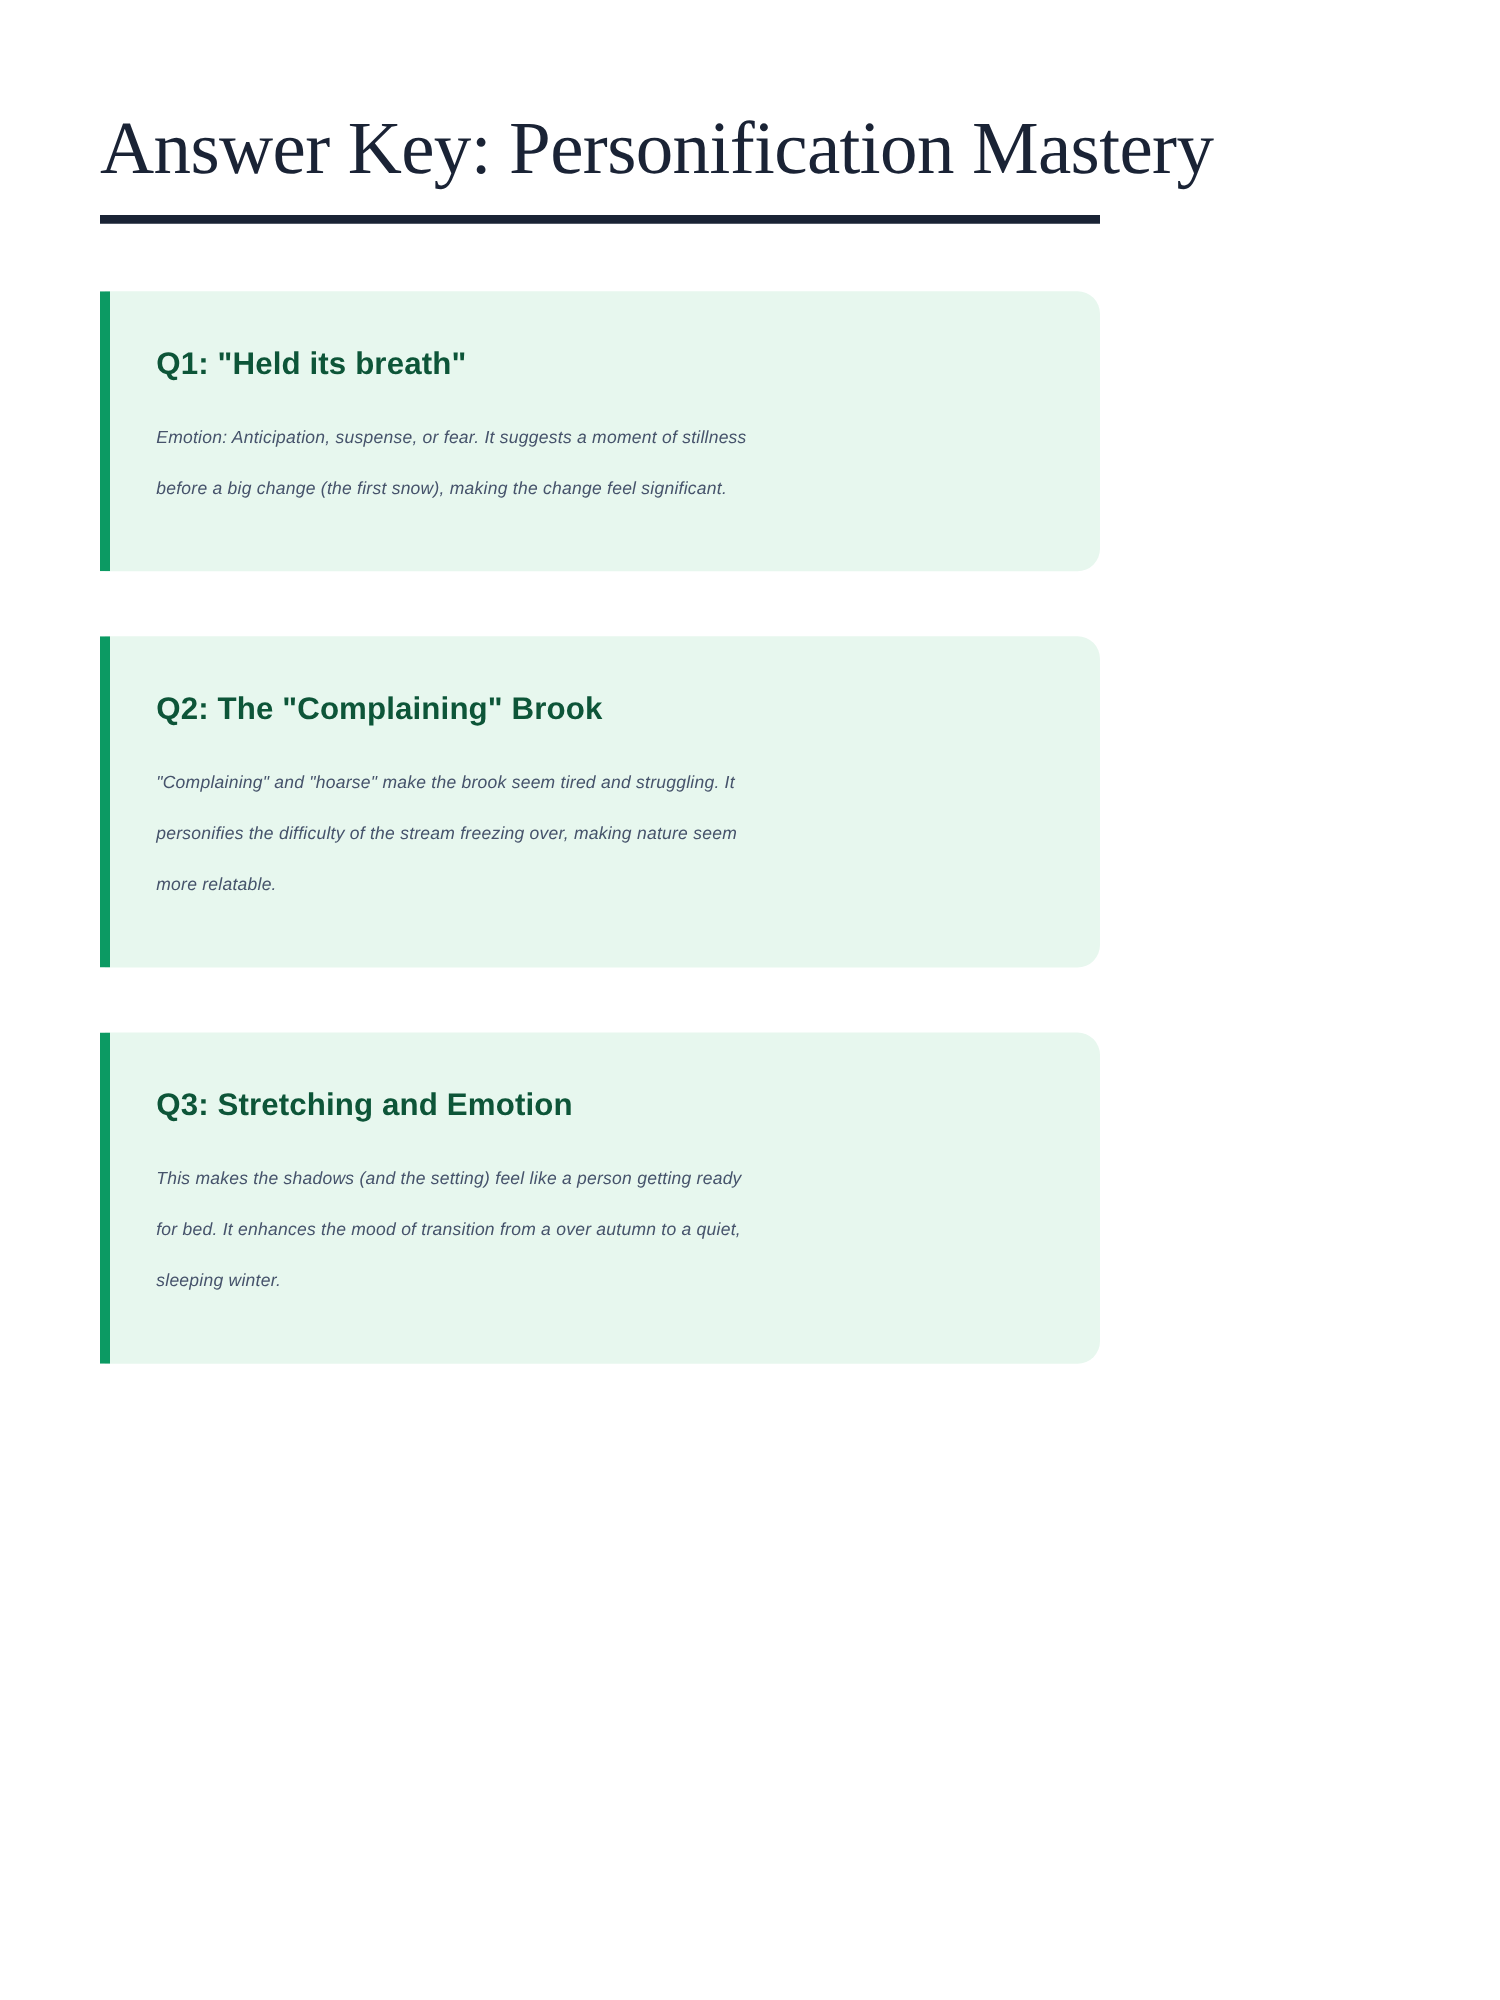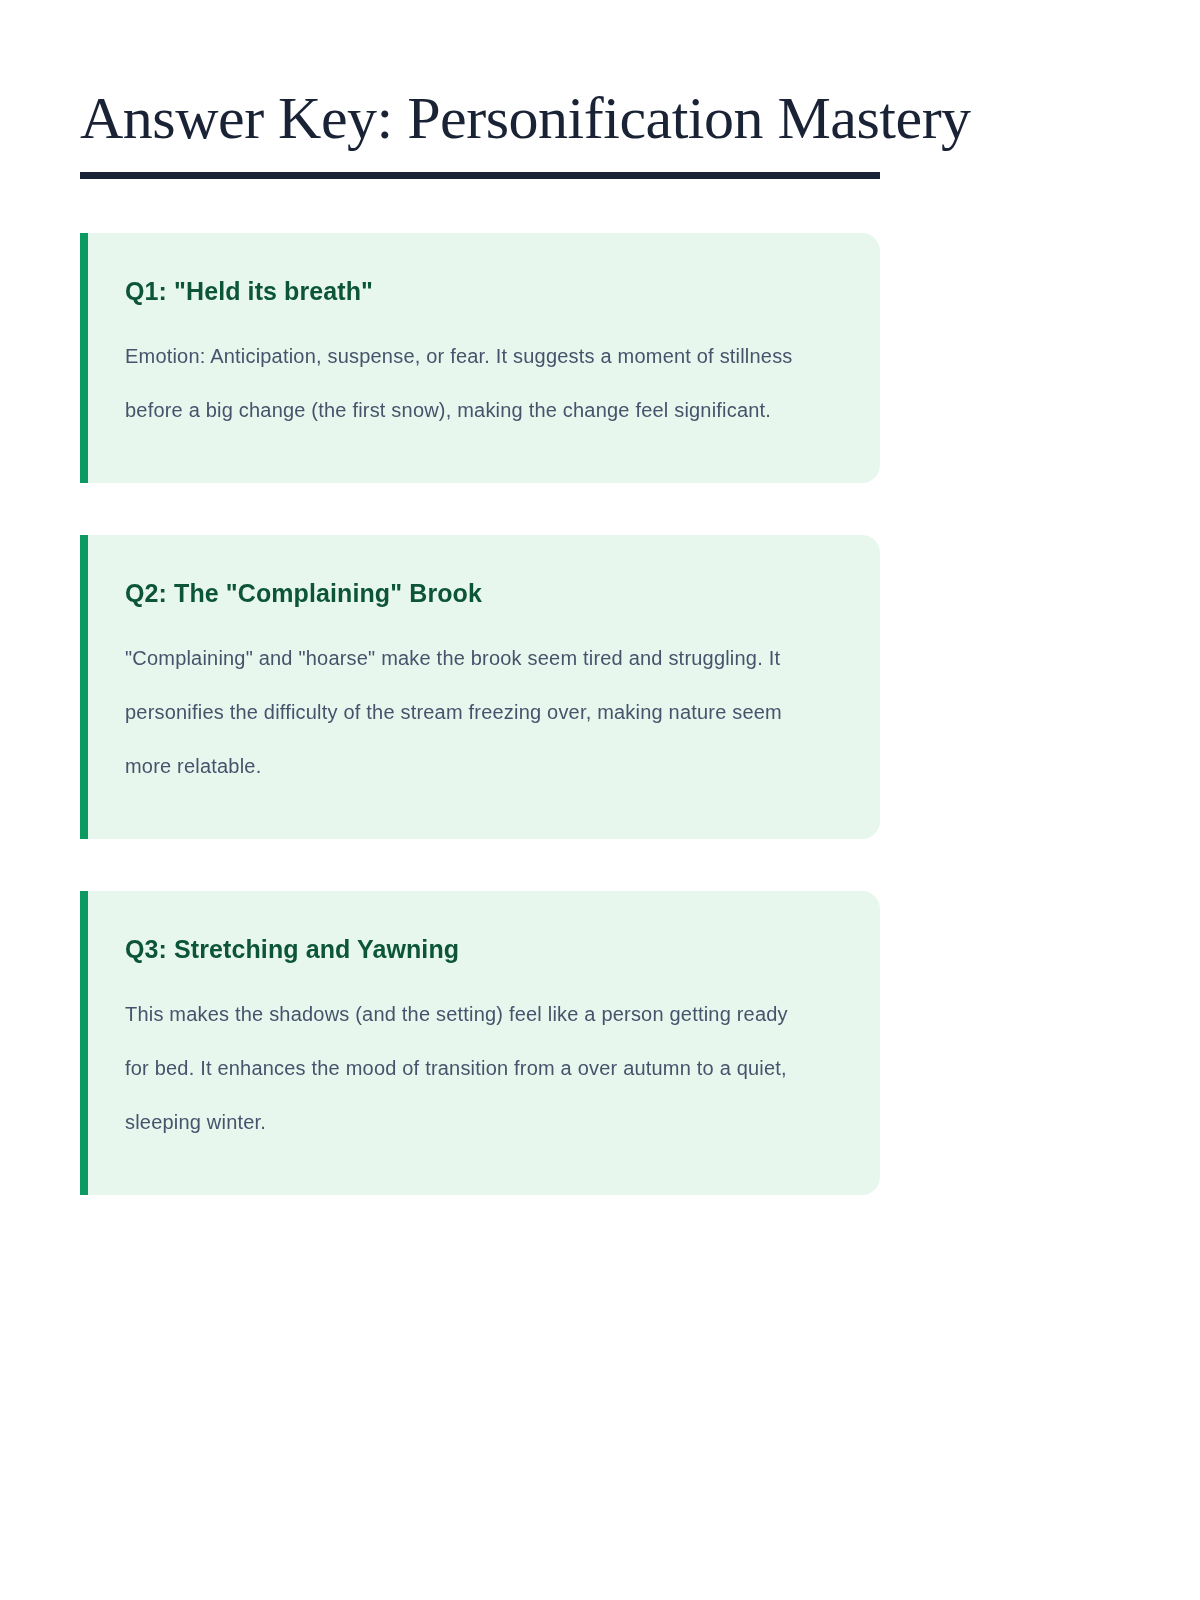--- a/index.html
+++ b/index.html
@@ -50,22 +50,23 @@
   }
   .card-heading {
     font-size: 25px;
     line-height: 32px;
     font-weight: 700;
     color: var(--heading-green);
     margin-bottom: 22px;
     letter-spacing: 0.1px;
   }
   .card-body {
-    font-size: 20px;
-    line-height: 54px;
+    font-size: 14px;
+    line-height: 41px;
+    font-style: italic;
     color: var(--body-slate);
     letter-spacing: 0.2px;
     white-space: pre-line;
   }
 </style>
 </head>
 <body>
 
 <div class="page">
 
@@ -82,21 +83,21 @@
     </article>
 
     <article class="card">
       <h2 class="card-heading">Q2: The "Complaining" Brook</h2>
       <p class="card-body">"Complaining" and "hoarse" make the brook seem tired and struggling. It
 personifies the difficulty of the stream freezing over, making nature seem
 more relatable.</p>
     </article>
 
     <article class="card">
-      <h2 class="card-heading">Q3: Stretching and Yawning</h2>
+      <h2 class="card-heading">Q3: Stretching and Emotion</h2>
       <p class="card-body">This makes the shadows (and the setting) feel like a person getting ready
 for bed. It enhances the mood of transition from a over autumn to a quiet,
 sleeping winter.</p>
     </article>
 
   </section>
 
 </div>
 
 </body></html>

